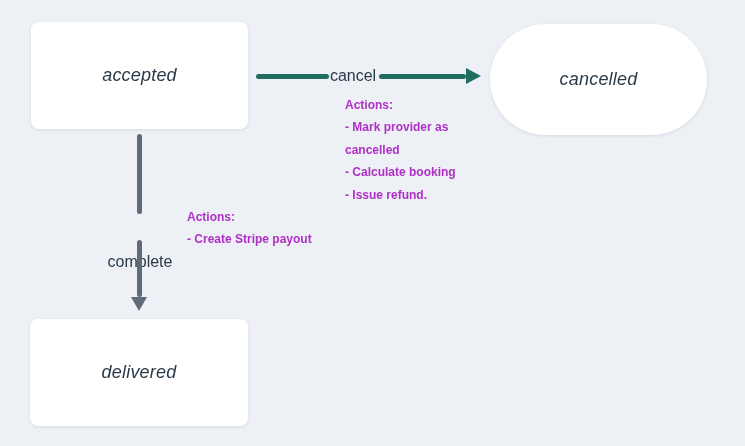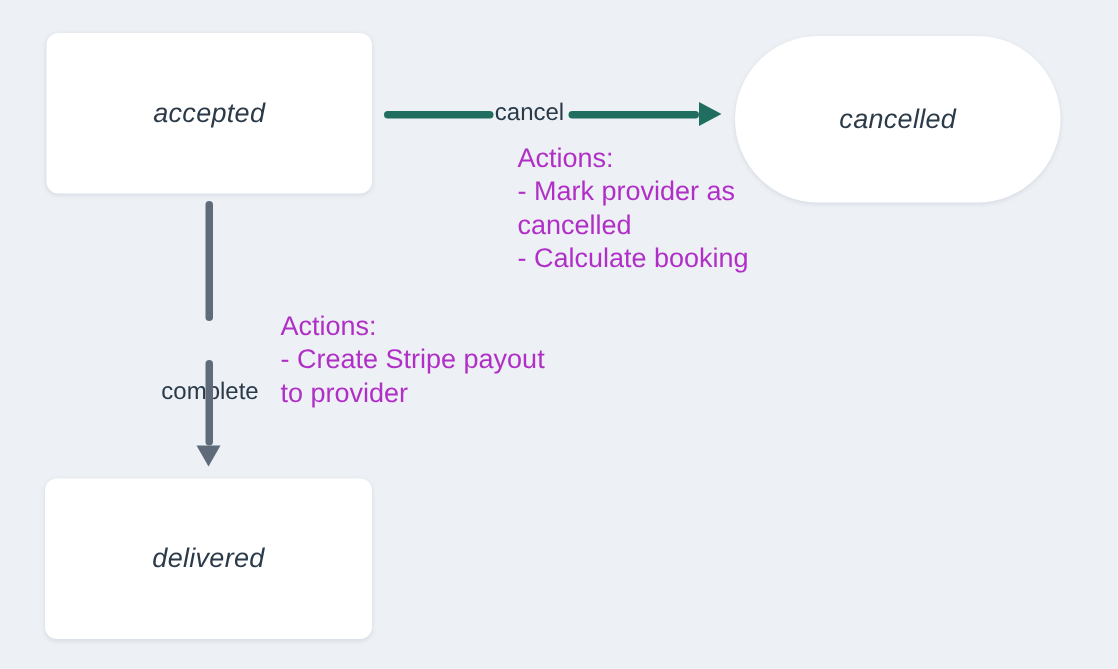--- a/index.html
+++ b/index.html
@@ -75,22 +75,22 @@
     font-weight: 500;
     line-height: 18px;
     white-space: nowrap;
   }
   .label-cancel { left: 329px; top: 67px; width: 48px; text-align: center; }
   .label-complete { left: 140px; top: 217px; transform: translateX(-50%); margin-top: 36px; }
 
   .actions {
     position: absolute;
     color: var(--magenta);
-    font-size: 18px;
-    font-weight: 400;
+    font-size: 12px;
+    font-weight: 700;
     line-height: 22.4px;
     white-space: nowrap;
   }
   .actions-cancel { left: 345px; top: 94px; }
   .actions-complete { left: 187px; top: 206px; }
 </style>
 </head>
 <body>
 
 <div class="canvas">
@@ -110,26 +110,26 @@
   <div class="edge-h" style="left:256px; top:74px; width:73px;"></div>
   <span class="edge-label label-cancel">cancel</span>
   <div class="edge-h" style="left:379px; top:74px; width:87px;"></div>
   <div class="arrow-right" style="left:466px; top:68px;"></div>
 
   <div class="actions actions-cancel">
     <div>Actions:</div>
     <div>- Mark provider as</div>
     <div>cancelled</div>
     <div>- Calculate booking</div>
+    <div>- Issue refund.</div>
   </div>
 
   <div class="edge-v" style="left:137px; top:134px; height:80px;"></div>
   <span class="edge-label label-complete">complete</span>
   <div class="edge-v" style="left:137px; top:240px; height:57px;"></div>
   <div class="arrow-down" style="left:131px; top:297px;"></div>
 
   <div class="actions actions-complete">
     <div>Actions:</div>
     <div>- Create Stripe payout</div>
-    <div>to provider</div>
   </div>
 
 </div>
 
 </body></html>

